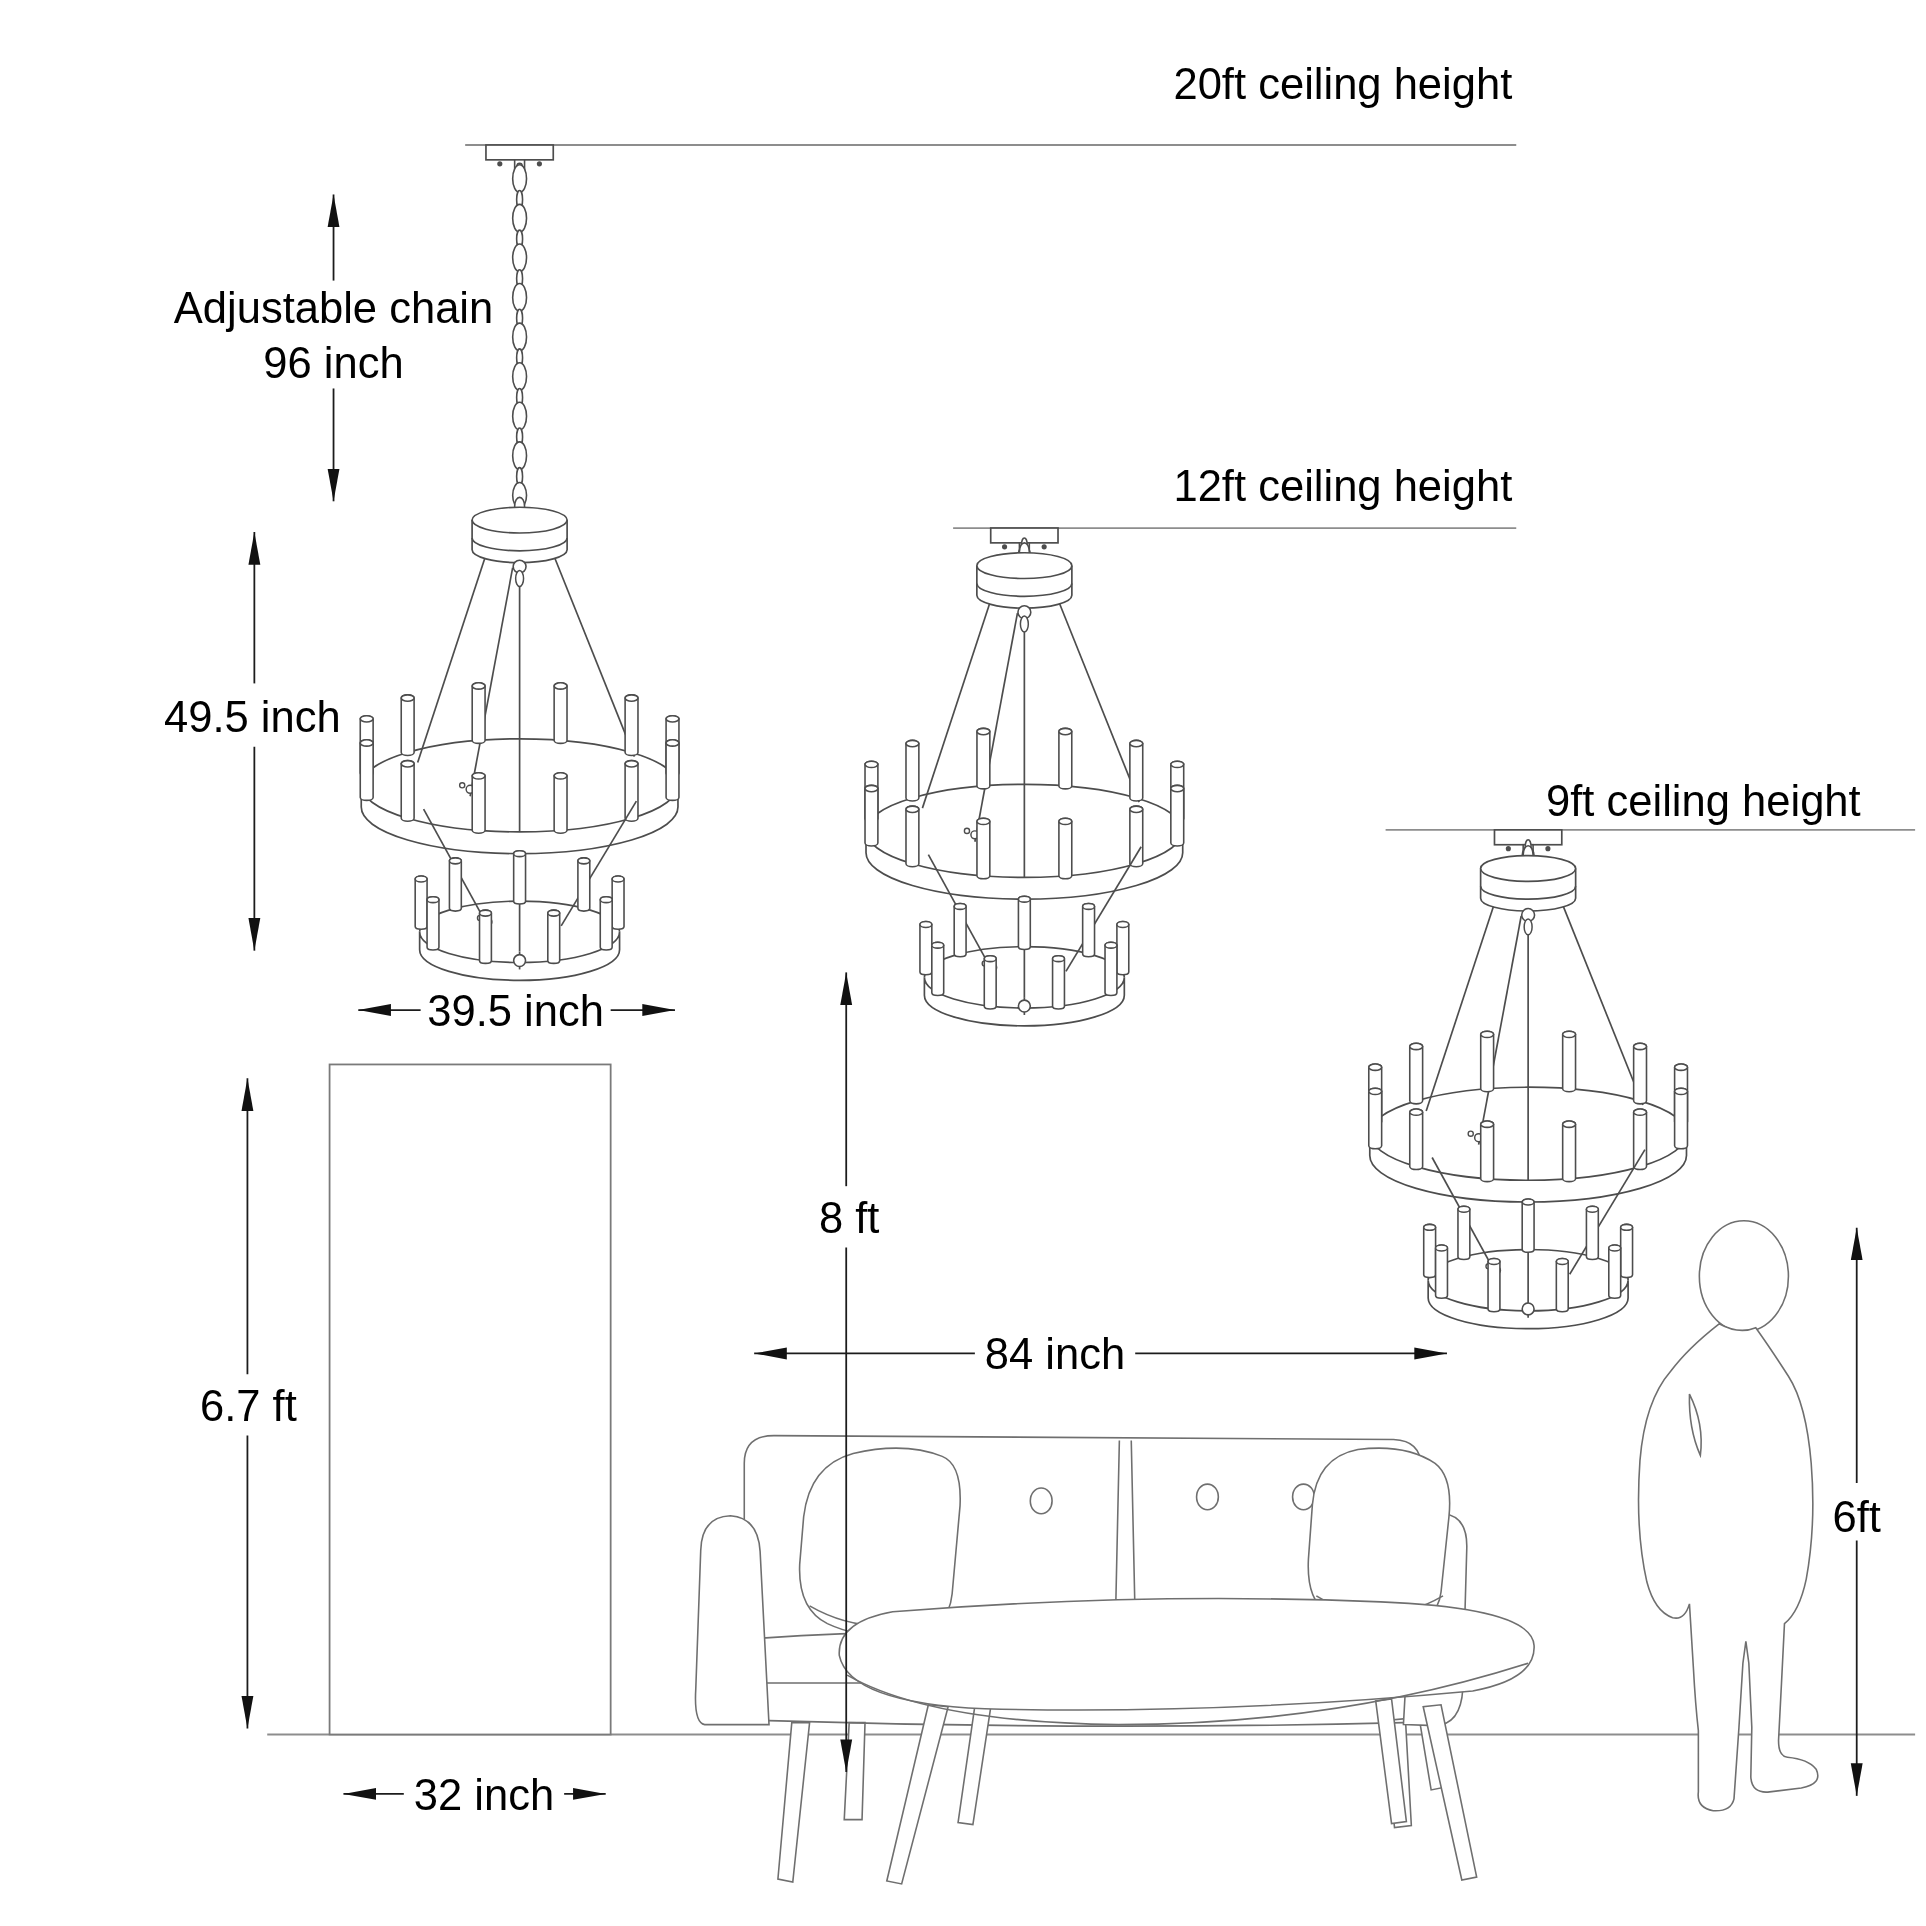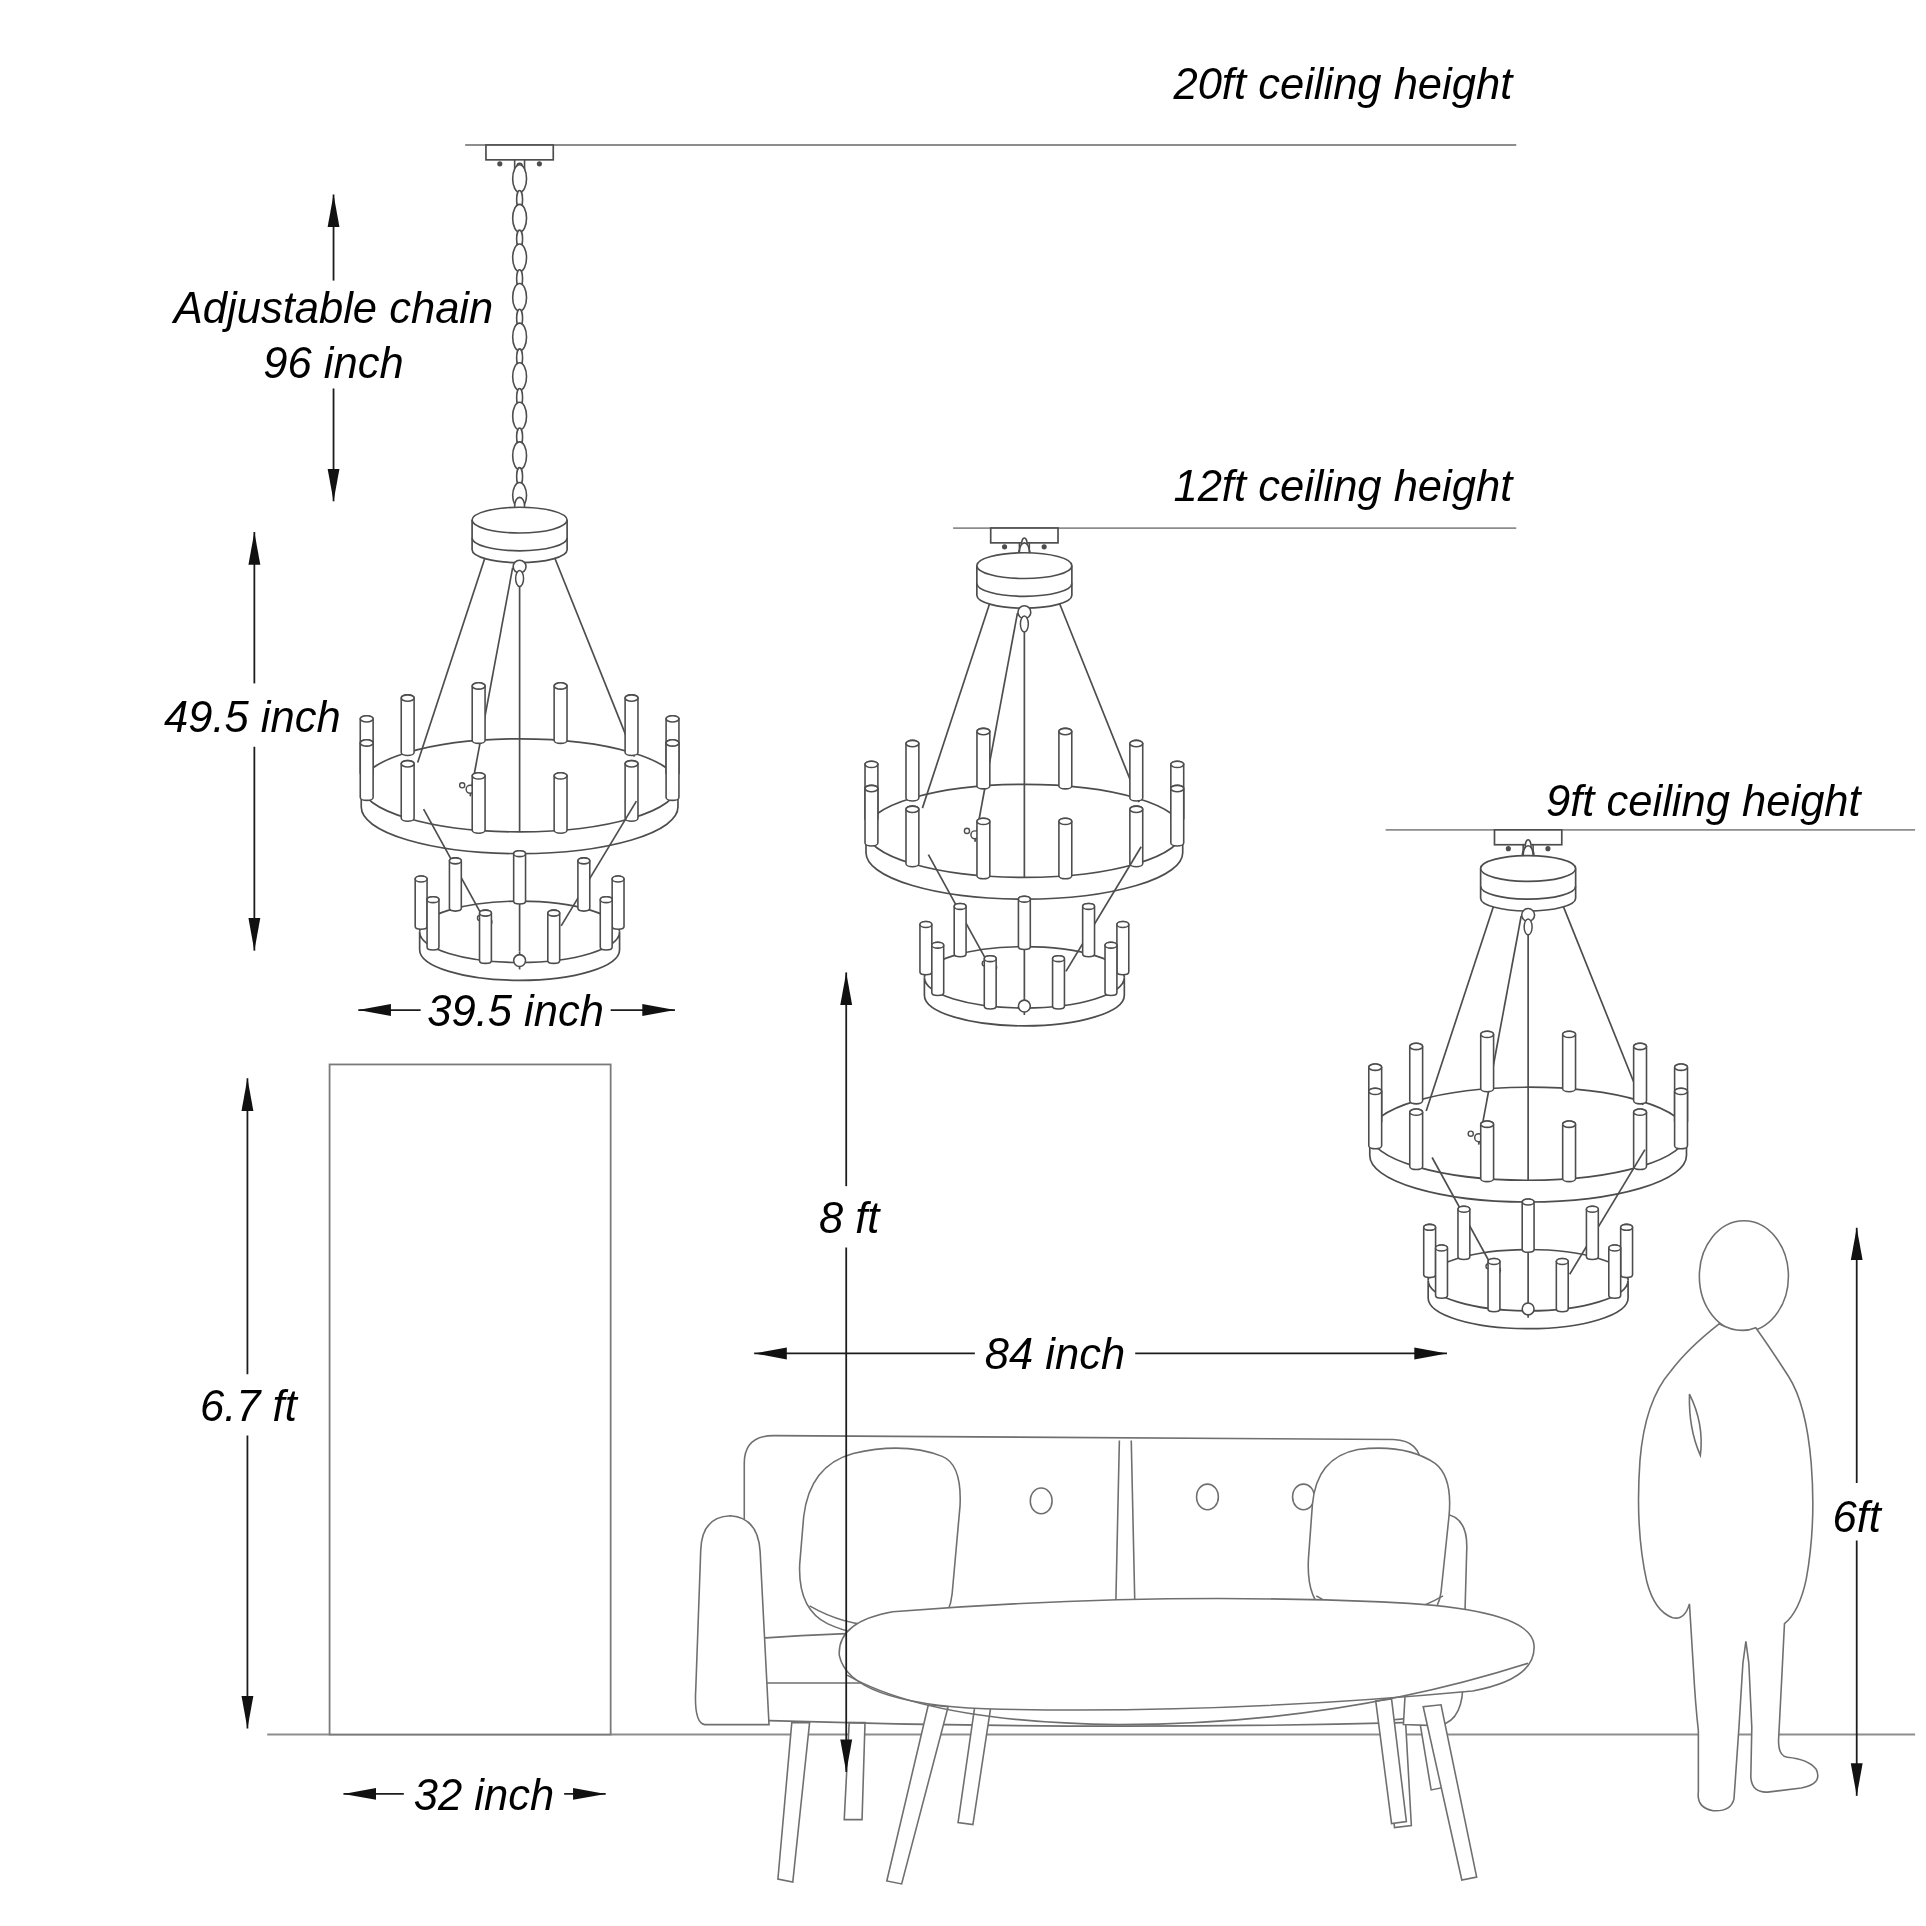--- a/index.html
+++ b/index.html
@@ -1,17 +1,17 @@
 <!DOCTYPE html>
 <html><head>
 <meta charset="utf-8">
 <style>
   html,body{margin:0;padding:0;background:#fff;}
   .stage{width:1927px;height:1927px;max-width:100vw;position:relative;background:#fff;
-         font-family:"Liberation Sans", sans-serif;font-style:italic;}
+         font-family:"Liberation Sans", sans-serif;}
   svg{display:block;width:100%;height:100%;}
   text{fill:#000;font-family:"Liberation Sans", sans-serif;font-size:44px;}
   .art{stroke:#4d4d4d;stroke-width:1.7;fill:none;}
   .artf{stroke:#4d4d4d;stroke-width:1.7;fill:#fff;}
   .soft{stroke:#6f6f6f;stroke-width:1.6;fill:none;}
   .softf{stroke:#6f6f6f;stroke-width:1.6;fill:#fff;}
   .guide{stroke:#8d8d8d;stroke-width:1.8;fill:none;}
   .dim{stroke:#1c1c1c;stroke-width:1.8;fill:none;}
 </style>
 </head>

